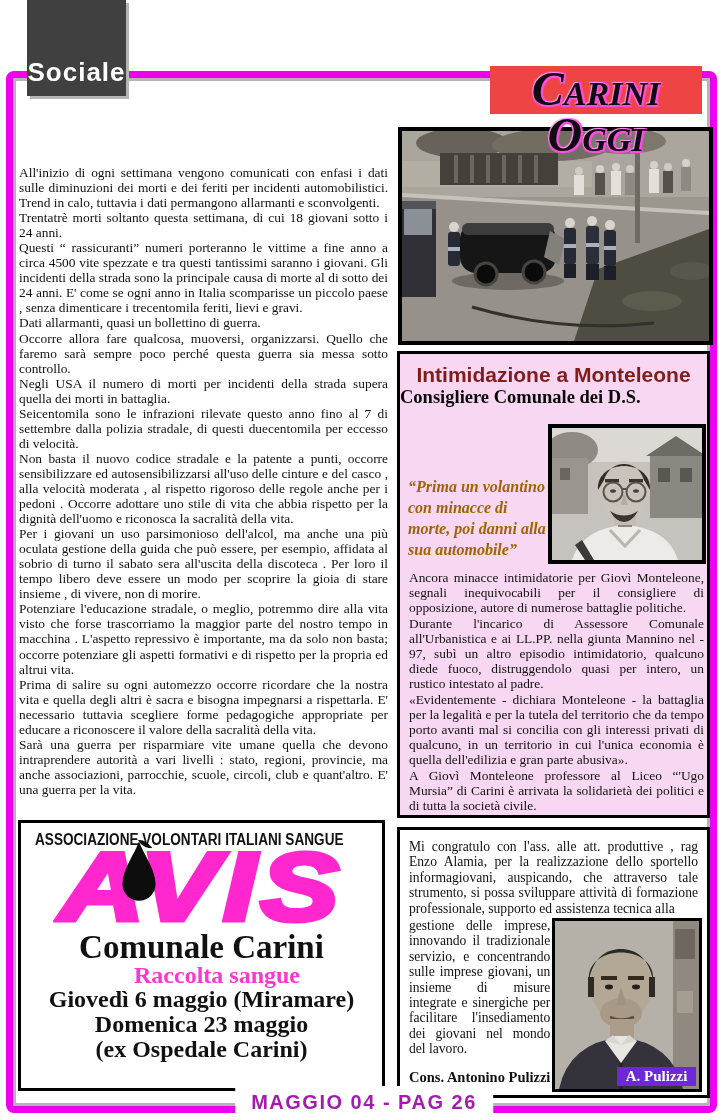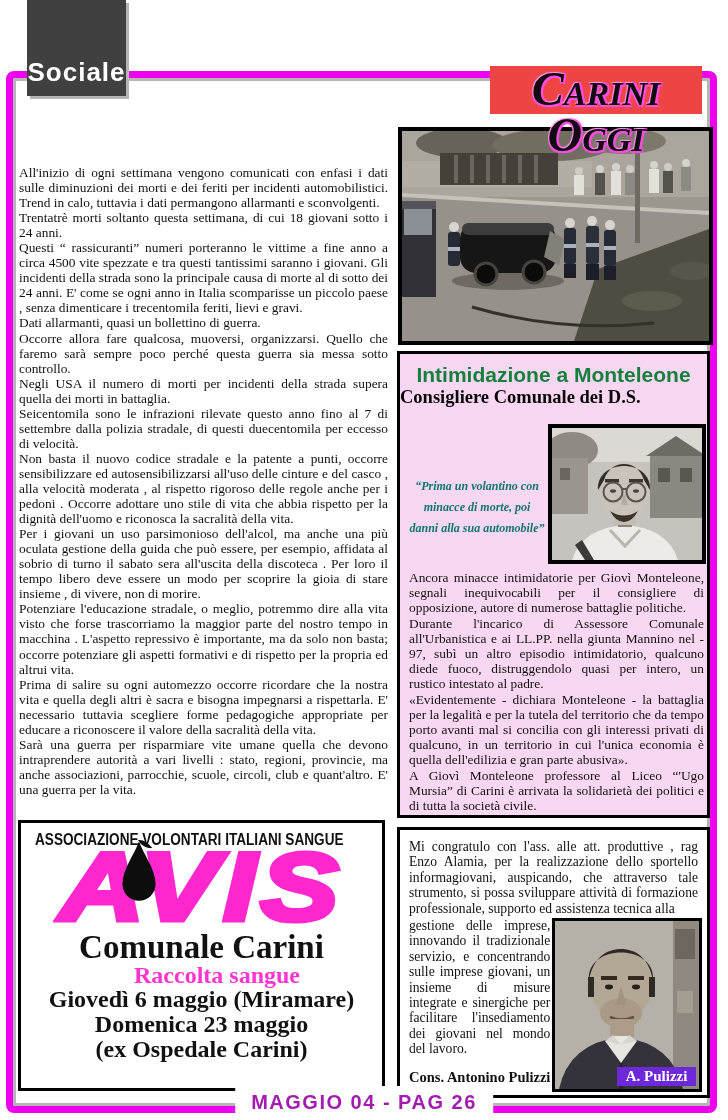--- a/index.html
+++ b/index.html
@@ -46,27 +46,27 @@
   .avis-l6{font-style:italic;font-size:22px;margin-top:9px;}
 
   
   .photo-accident{position:absolute;left:398px;top:127px;width:315px;height:218px;border:4px solid #000;
         box-sizing:border-box;z-index:2;background:#9b968e;}
   .photo-accident svg{display:block;}
 
   .mont-box{position:absolute;left:397px;top:351px;width:313px;height:467px;border:3px solid #000;
         box-sizing:border-box;background:#f8d7f2;z-index:2;}
   .mont-h1{margin-top:9px;text-align:center;font-family:"Liberation Sans",sans-serif;font-weight:bold;
-        font-size:21px;line-height:23px;color:#15803d;}
+        font-size:21px;line-height:23px;color:#7f1d1d;}
   .mont-h2{text-align:left;font-family:Liberation Serif, serif;font-weight:bold;
         font-size:18.5px;line-height:22px;color:#0a0a0a;}
   .mont-photo{position:absolute;left:148px;top:70px;width:158px;height:140px;border:4px solid #000;
         box-sizing:border-box;background:#c6c3bf;}
-  .mont-quote{position:absolute;left:8px;top:122px;width:138px;text-align:center;
-        font-weight:bold;font-style:italic;font-size:12px;line-height:21px;color:#0f766e;}
+  .mont-quote{position:absolute;left:8px;top:122px;width:138px;text-align:left;
+        font-weight:bold;font-style:italic;font-size:16px;line-height:21px;color:#a16207;}
   .mont-body{position:absolute;left:9px;top:216px;width:295px;height:244px;overflow:hidden;
         font-size:13.4px;line-height:15.2px;text-align:justify;}
   .mont-body p{margin:0;}
 
   .pul-box{position:absolute;left:397px;top:827px;width:313px;height:271px;border:3px solid #000;
         box-sizing:border-box;background:#fff;z-index:2;padding:9px 9px;}
   .pul-intro{margin:0;font-size:13.6px;line-height:15.4px;text-align:justify;}
   .pul-row{display:flex;margin-top:2px;}
   .pul-left{width:146px;}
   .pul-wrapped{margin:0;font-size:13.6px;line-height:15.4px;text-align:justify;}

